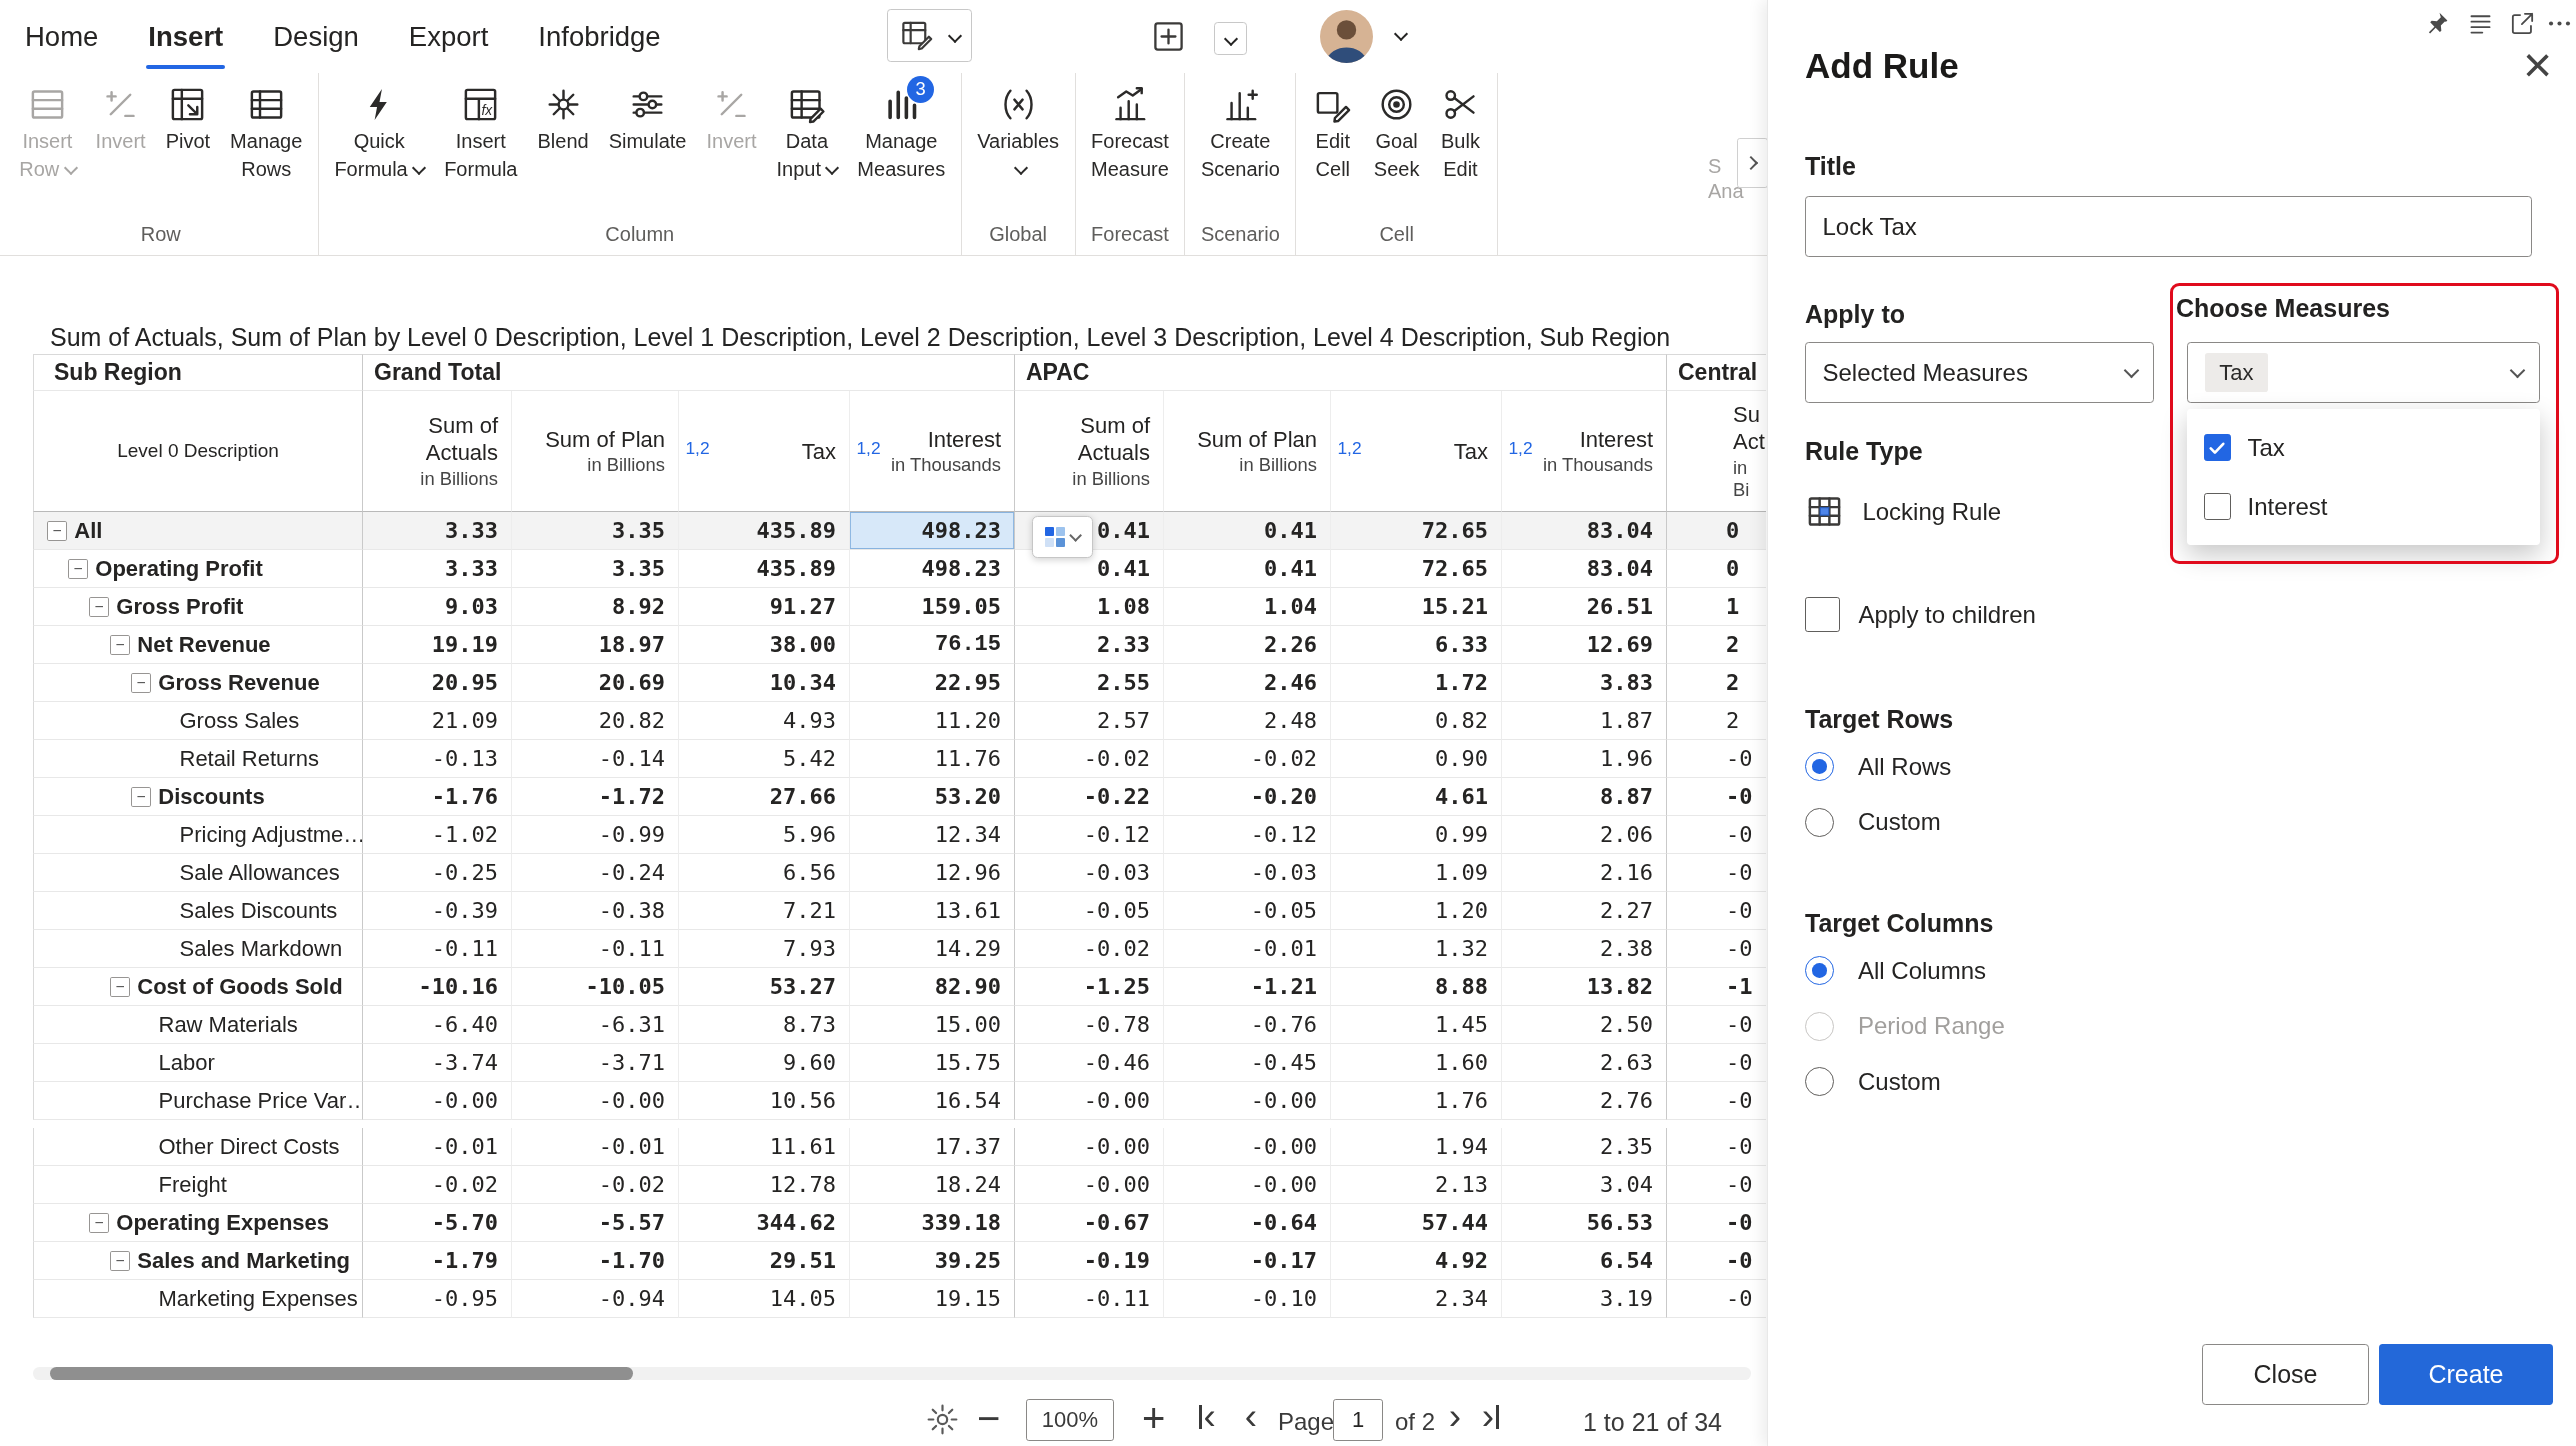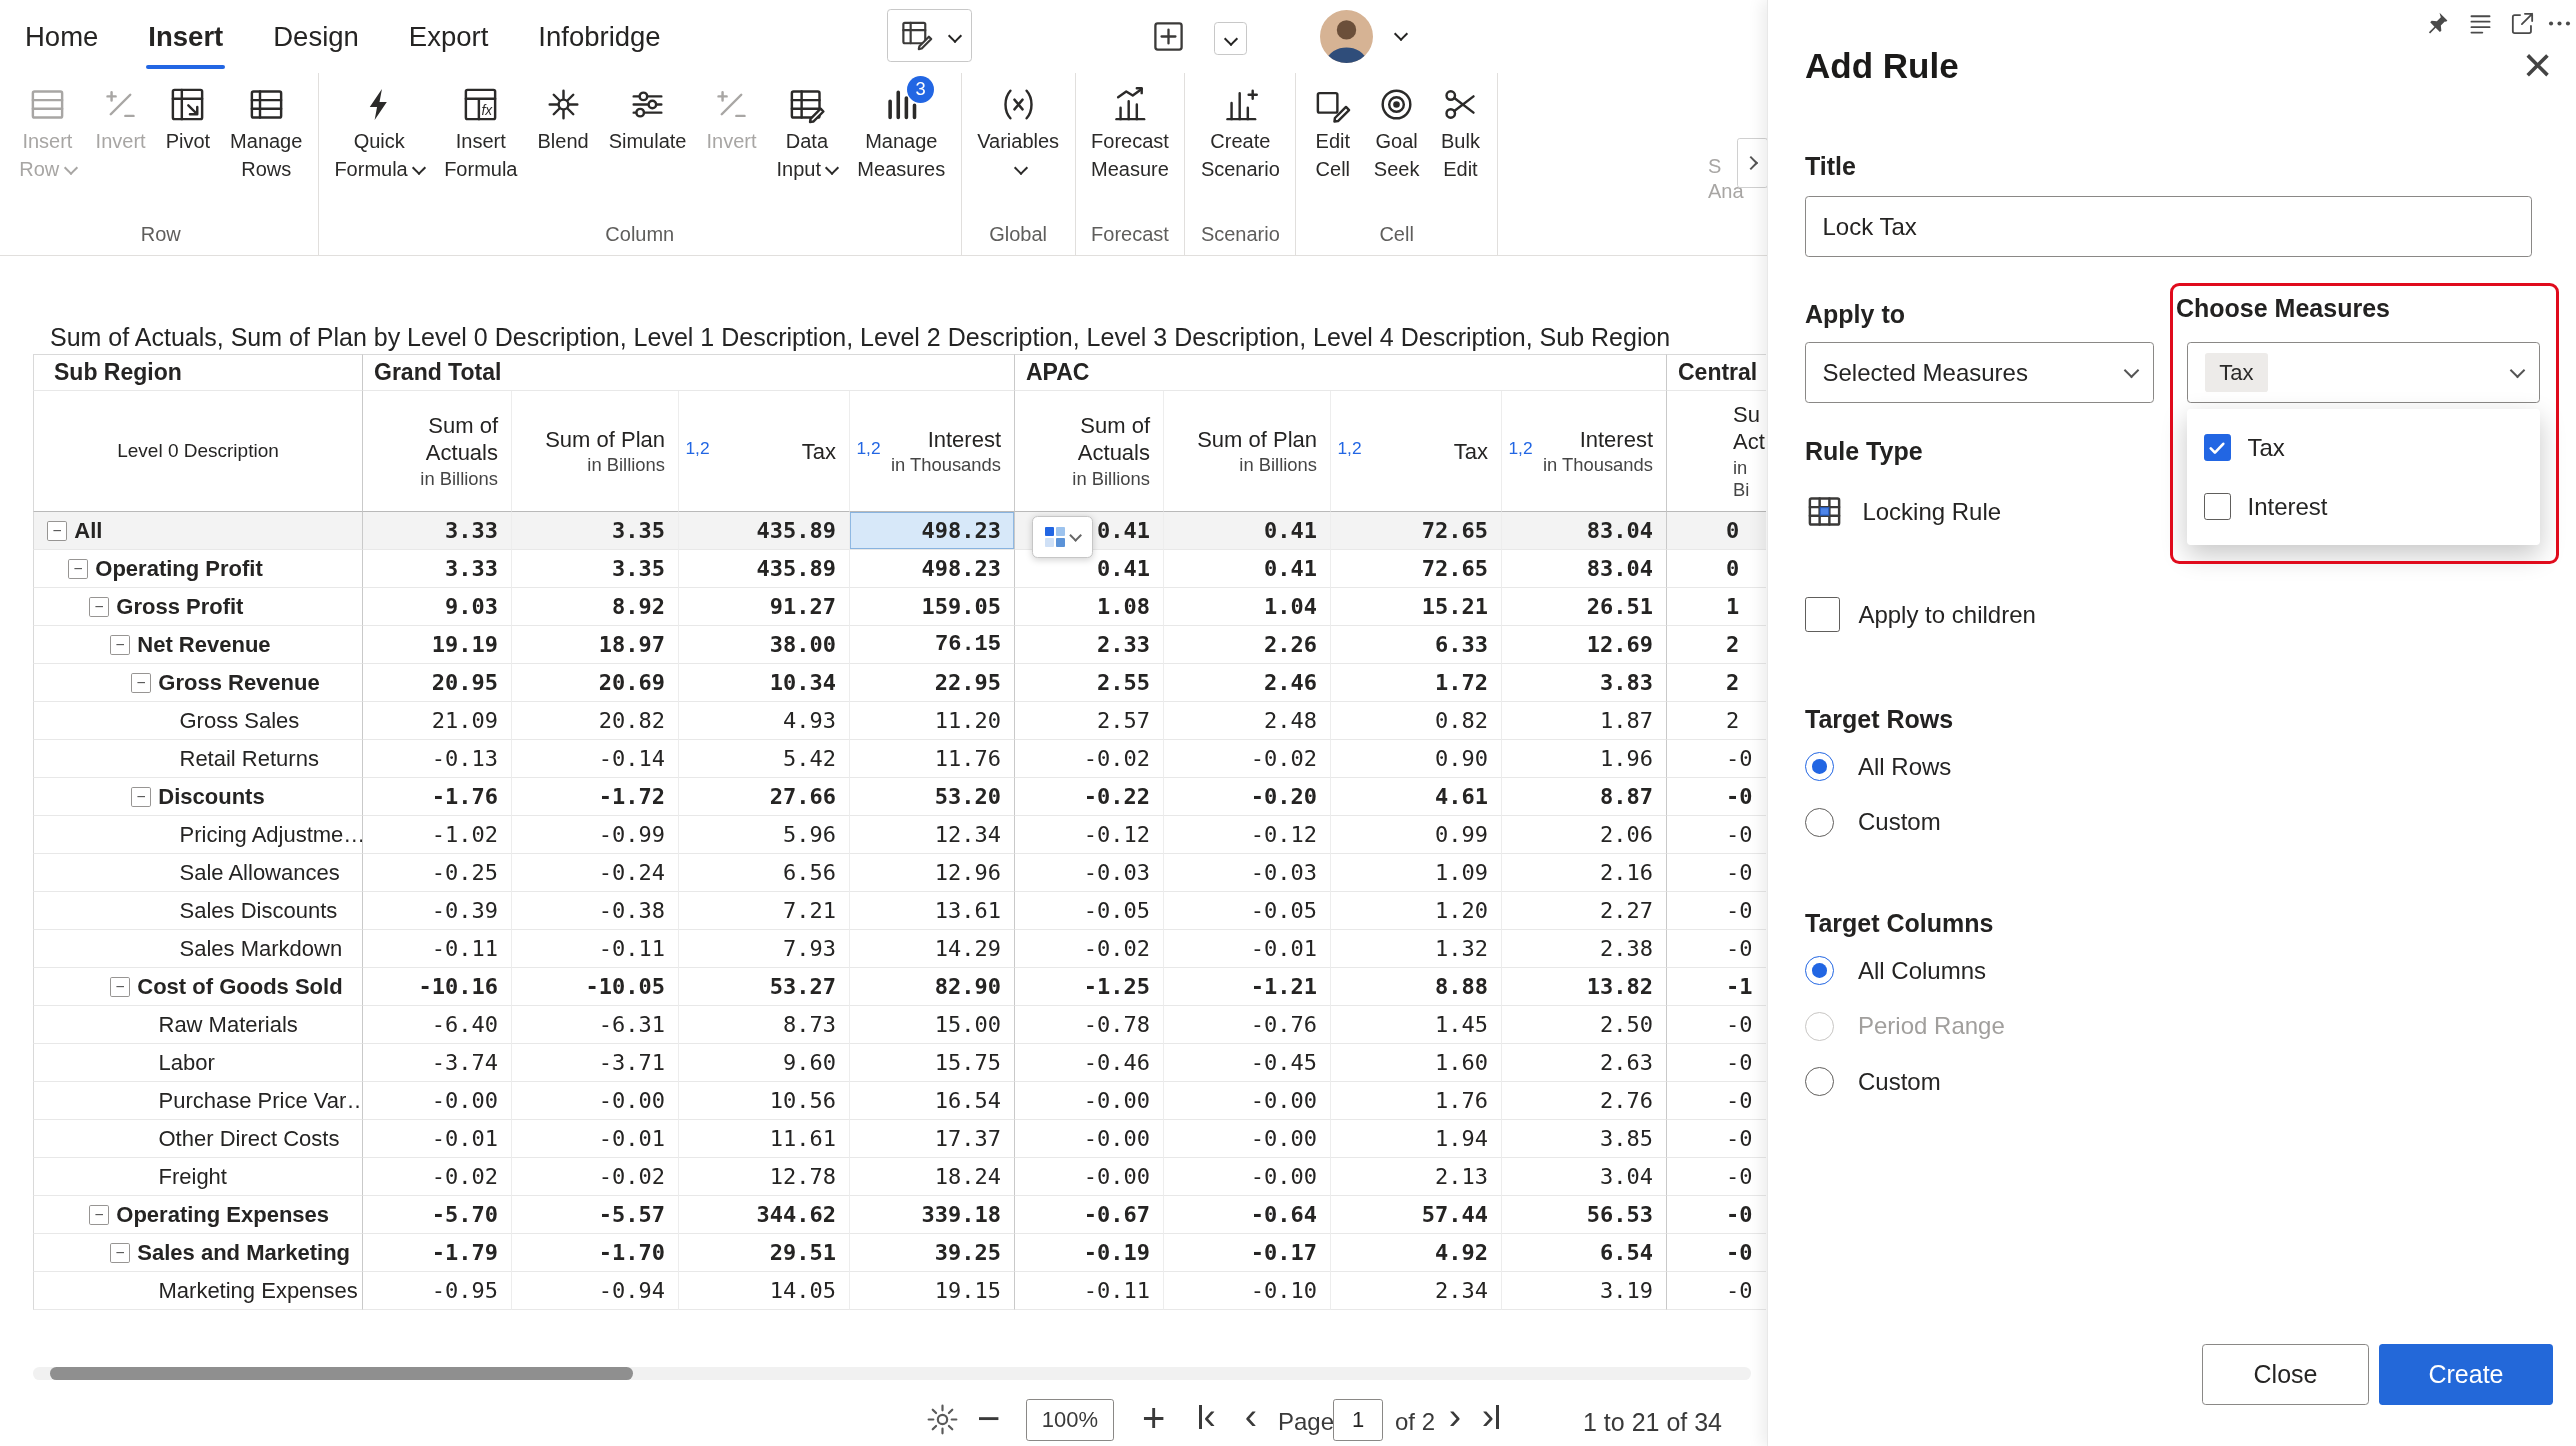--- a/index.html
+++ b/index.html
@@ -693,34 +693,34 @@
           <div class="c num" style="width: 149px;">-0.00</div>
           <div class="c num" style="width: 167px;">-0.00</div>
           <div class="c num" style="width: 171px;">10.56</div>
           <div class="c num gb" style="width: 165px;">16.54</div>
           <div class="c num" style="width: 149px;">-0.00</div>
           <div class="c num" style="width: 167px;">-0.00</div>
           <div class="c num" style="width: 171px;">1.76</div>
           <div class="c num gb" style="width: 165px;">2.76</div>
           <div class="c num numc nr" style="width: 99px;">-0</div>
         </div>
-        <div class="trow drow" style="width: 1733px;">
+        <div class="trow drow" style="width: 1733px; margin-top: 8px;">
           <div class="c lab gb lb" style="width: 330px;">
             <span class="sp" style="width: 97px;"></span>
             <span class="sp" style="width: 27.5px;"></span>
             <span class="txt">Other Direct Costs</span>
           </div>
           <div class="c num" style="width: 149px;">-0.01</div>
           <div class="c num" style="width: 167px;">-0.01</div>
           <div class="c num" style="width: 171px;">11.61</div>
           <div class="c num gb" style="width: 165px;">17.37</div>
           <div class="c num" style="width: 149px;">-0.00</div>
           <div class="c num" style="width: 167px;">-0.00</div>
           <div class="c num" style="width: 171px;">1.94</div>
-          <div class="c num gb" style="width: 165px;">3.85</div>
+          <div class="c num gb" style="width: 165px;">2.35</div>
           <div class="c num numc nr" style="width: 99px;">-0</div>
         </div>
         <div class="trow drow" style="width: 1733px;">
           <div class="c lab gb lb" style="width: 330px;">
             <span class="sp" style="width: 97px;"></span>
             <span class="sp" style="width: 27.5px;"></span>
             <span class="txt">Freight</span>
           </div>
           <div class="c num" style="width: 149px;">-0.02</div>
           <div class="c num" style="width: 167px;">-0.02</div>

